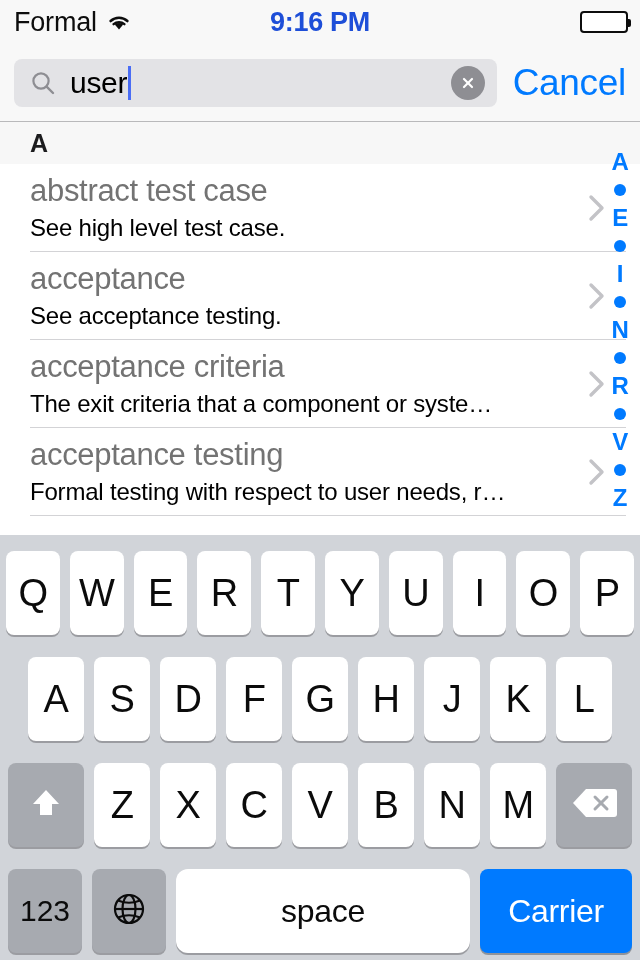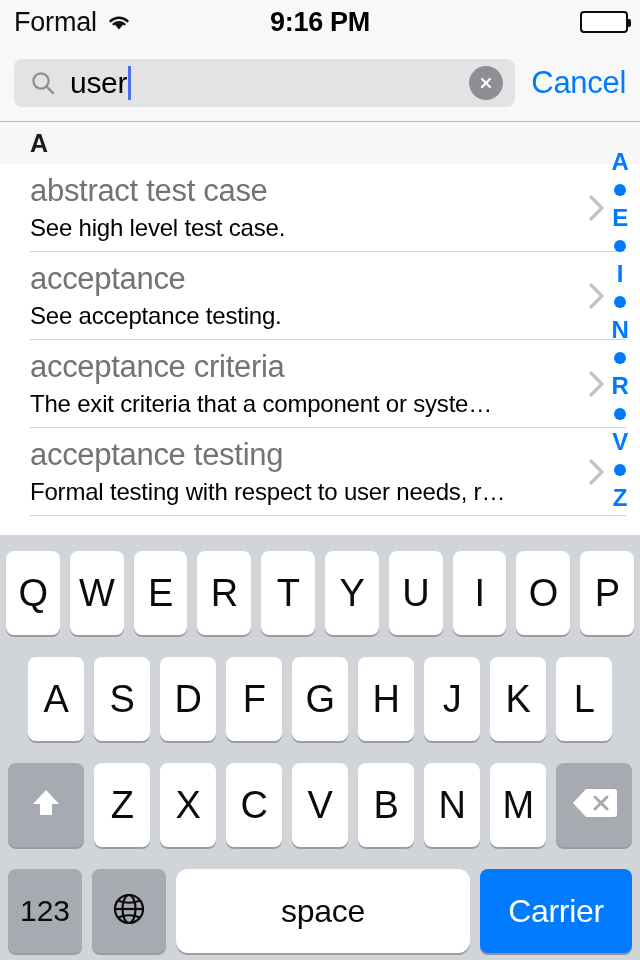--- a/index.html
+++ b/index.html
@@ -15,21 +15,21 @@
   .statusbar{
     position:absolute; top:0; left:0; width:640px; height:44px;
     background:#f8f8f8;
     display:flex; align-items:center;
   }
   .sb-left{ position:absolute; left:14px; display:flex; align-items:center; gap:9px; }
   .sb-carrier{ font-size:27px; color:#0d0d0d; letter-spacing:-0.2px; }
   .wifi-icon{ width:26px; height:20px; position:relative; display:block; }
   .sb-center{
     position:absolute; left:0; width:640px; text-align:center;
-    font-size:27px; font-weight:bold; color:#000000; letter-spacing:-0.3px;
+    font-size:27px; font-weight:bold; color:#1d4ed8; letter-spacing:-0.3px;
   }
   .sb-right{ position:absolute; right:12px; display:flex; align-items:center; }
   .battery{
     width:48px; height:22px; border:2px solid #0d0d0d; border-radius:4px;
     position:relative; padding:2px; background:#fff;
   }
   .battery-fill{ height:100%; background:#0d0d0d; border-radius:1px; }
   .battery-nub{
     position:absolute; right:-5px; top:6px; width:3px; height:8px;
     background:#0d0d0d; border-radius:0 2px 2px 0;
@@ -53,21 +53,21 @@
   }
   .caret{
     width:3px; height:34px; background:#4a6df5; margin-left:1px;
   }
   .clear-btn{
     position:absolute; right:12px; top:50%; transform:translateY(-50%);
     width:34px; height:34px; border-radius:50%; background:#8e8e93;
     display:flex; align-items:center; justify-content:center;
   }
   .cancel-btn{
-    margin-left:16px; font-size:31px; color:#007aff; letter-spacing:-0.3px;
+    margin-left:16px; font-size:37px; color:#007aff; letter-spacing:-0.3px;
     white-space:nowrap;
     text-align:right;
   }
 
   
   .list-area{
     position:absolute; top:122px; left:0; width:640px; height:413px;
     background:#fff; overflow:hidden;
   }
   .section-header{

